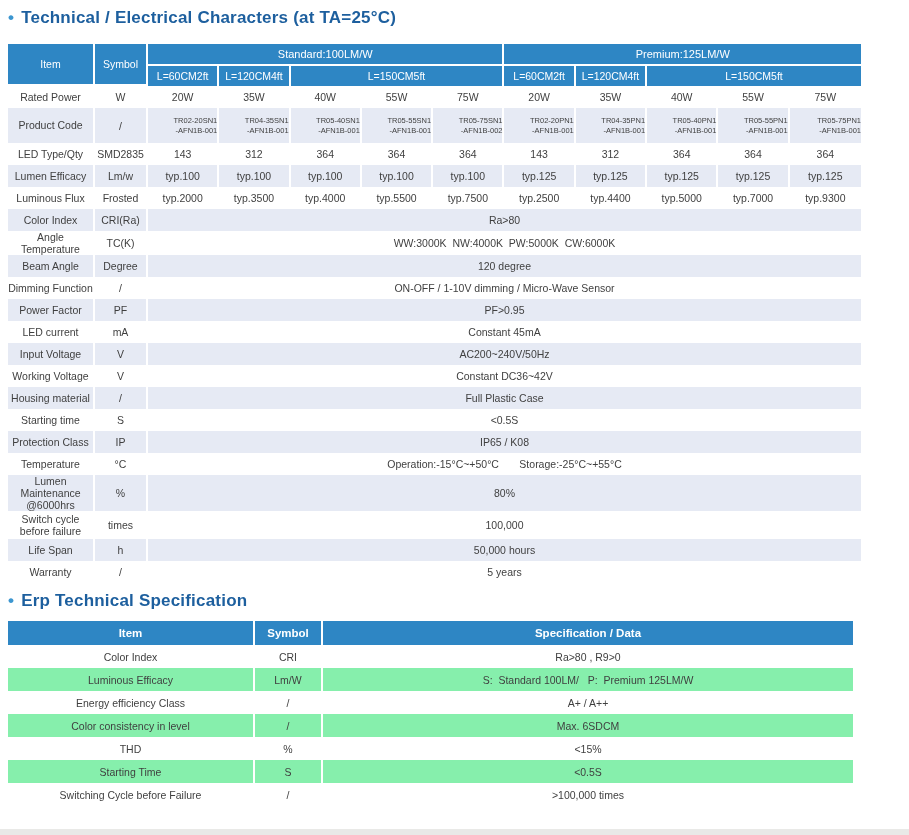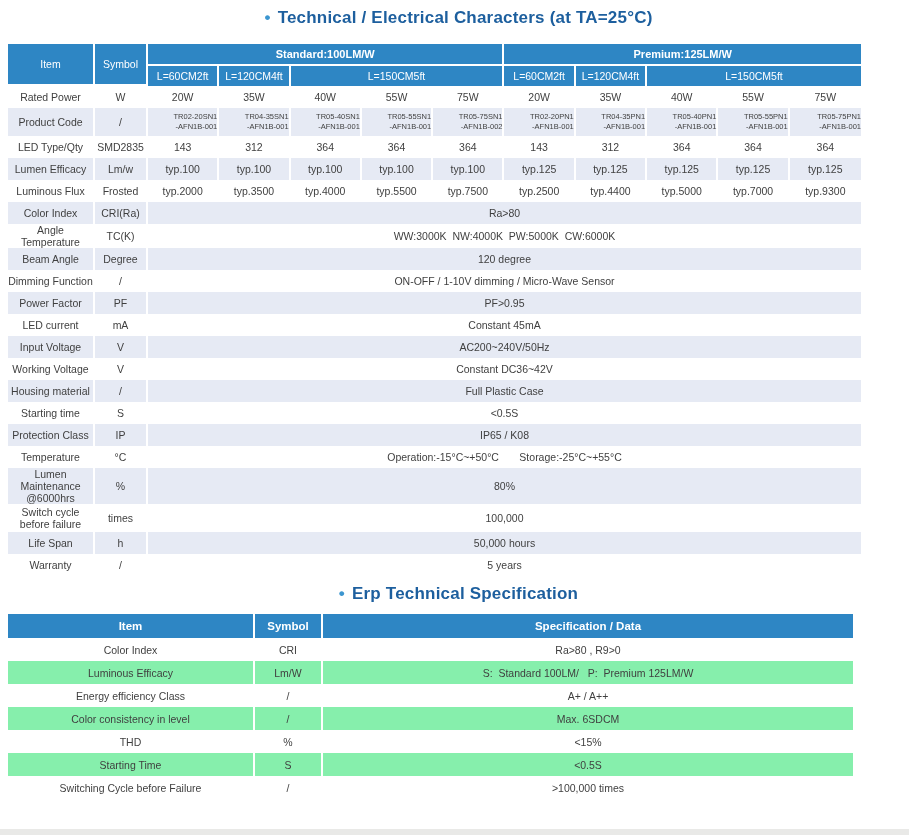--- a/index.html
+++ b/index.html
@@ -1,39 +1,39 @@
 <!DOCTYPE html>
 <html><head>
 <meta charset="utf-8">
 <style>
   html,body{margin:0;padding:0;background:#fff;}
   .page{
     position:relative;width:909px;height:835px;background:#ffffff;
     font-family:"Liberation Sans",sans-serif;overflow:hidden;
   }
-  .heading{margin:8px 0 0 8px;font-size:17px;font-weight:600;color:#1D5F9E;letter-spacing:.2px;text-align:center;}
+  .heading{margin:8px 0 0 8px;font-size:17px;font-weight:600;color:#1D5F9E;letter-spacing:.2px;}
   .heading .bullet{color:#3C96D0;margin-right:7px;font-size:17px;}
   .heading2{margin-top:8px;}
 
   table{border-collapse:separate;border-spacing:0;table-layout:fixed;}
   th,td{padding:0;margin:0;}
 
   
   .tech-table{width:853px;margin:16px 0 0 8px;font-size:10.5px;color:#3f3f3f;}
   .tech-table th{background:#2E86C4;color:#ffffff;font-weight:400;height:20px;
                  font-size:10.5px;text-align:center;vertical-align:middle;}
   .tech-table th,.tech-table td{border-right:2px solid #fff;}
   .tech-table th:last-child,.tech-table td:last-child{border-right:none;}
   .tech-table thead tr:first-child th{border-bottom:2px solid #fff;}
-  .tech-table .th-group{font-weight:700;font-size:11px;}
+  .tech-table .th-group{font-weight:400;font-size:11px;}
   .tech-table td{height:22px;text-align:center;vertical-align:middle;background:#ffffff;}
   .tech-table .td-item{white-space:pre-line;line-height:1.15;}
   .tech-table .stripe td{background:#E6EAF4;}
   .tech-table .row-code .td-val{font-size:7.5px;line-height:1.3;white-space:pre-line;text-align:right;}
-  .tech-table .row-code td{height:28px;}
+  .tech-table .row-code td{height:35px;}
   .tech-table .row-tall td{height:28px;}
 
   
   .erp-table{width:845px;margin:10px 0 0 8px;font-size:10.5px;color:#3f3f3f;}
   .erp-table th{background:#2E86C4;color:#fff;font-weight:700;font-size:11.5px;height:24px;
                 text-align:center;vertical-align:middle;}
   .erp-table th,.erp-table td{border-right:2px solid #fff;}
   .erp-table th:last-child,.erp-table td:last-child{border-right:none;}
   .erp-table td{height:23px;text-align:center;vertical-align:middle;background:#fff;}
   .erp-table .stripe td{background:#86efac;}

